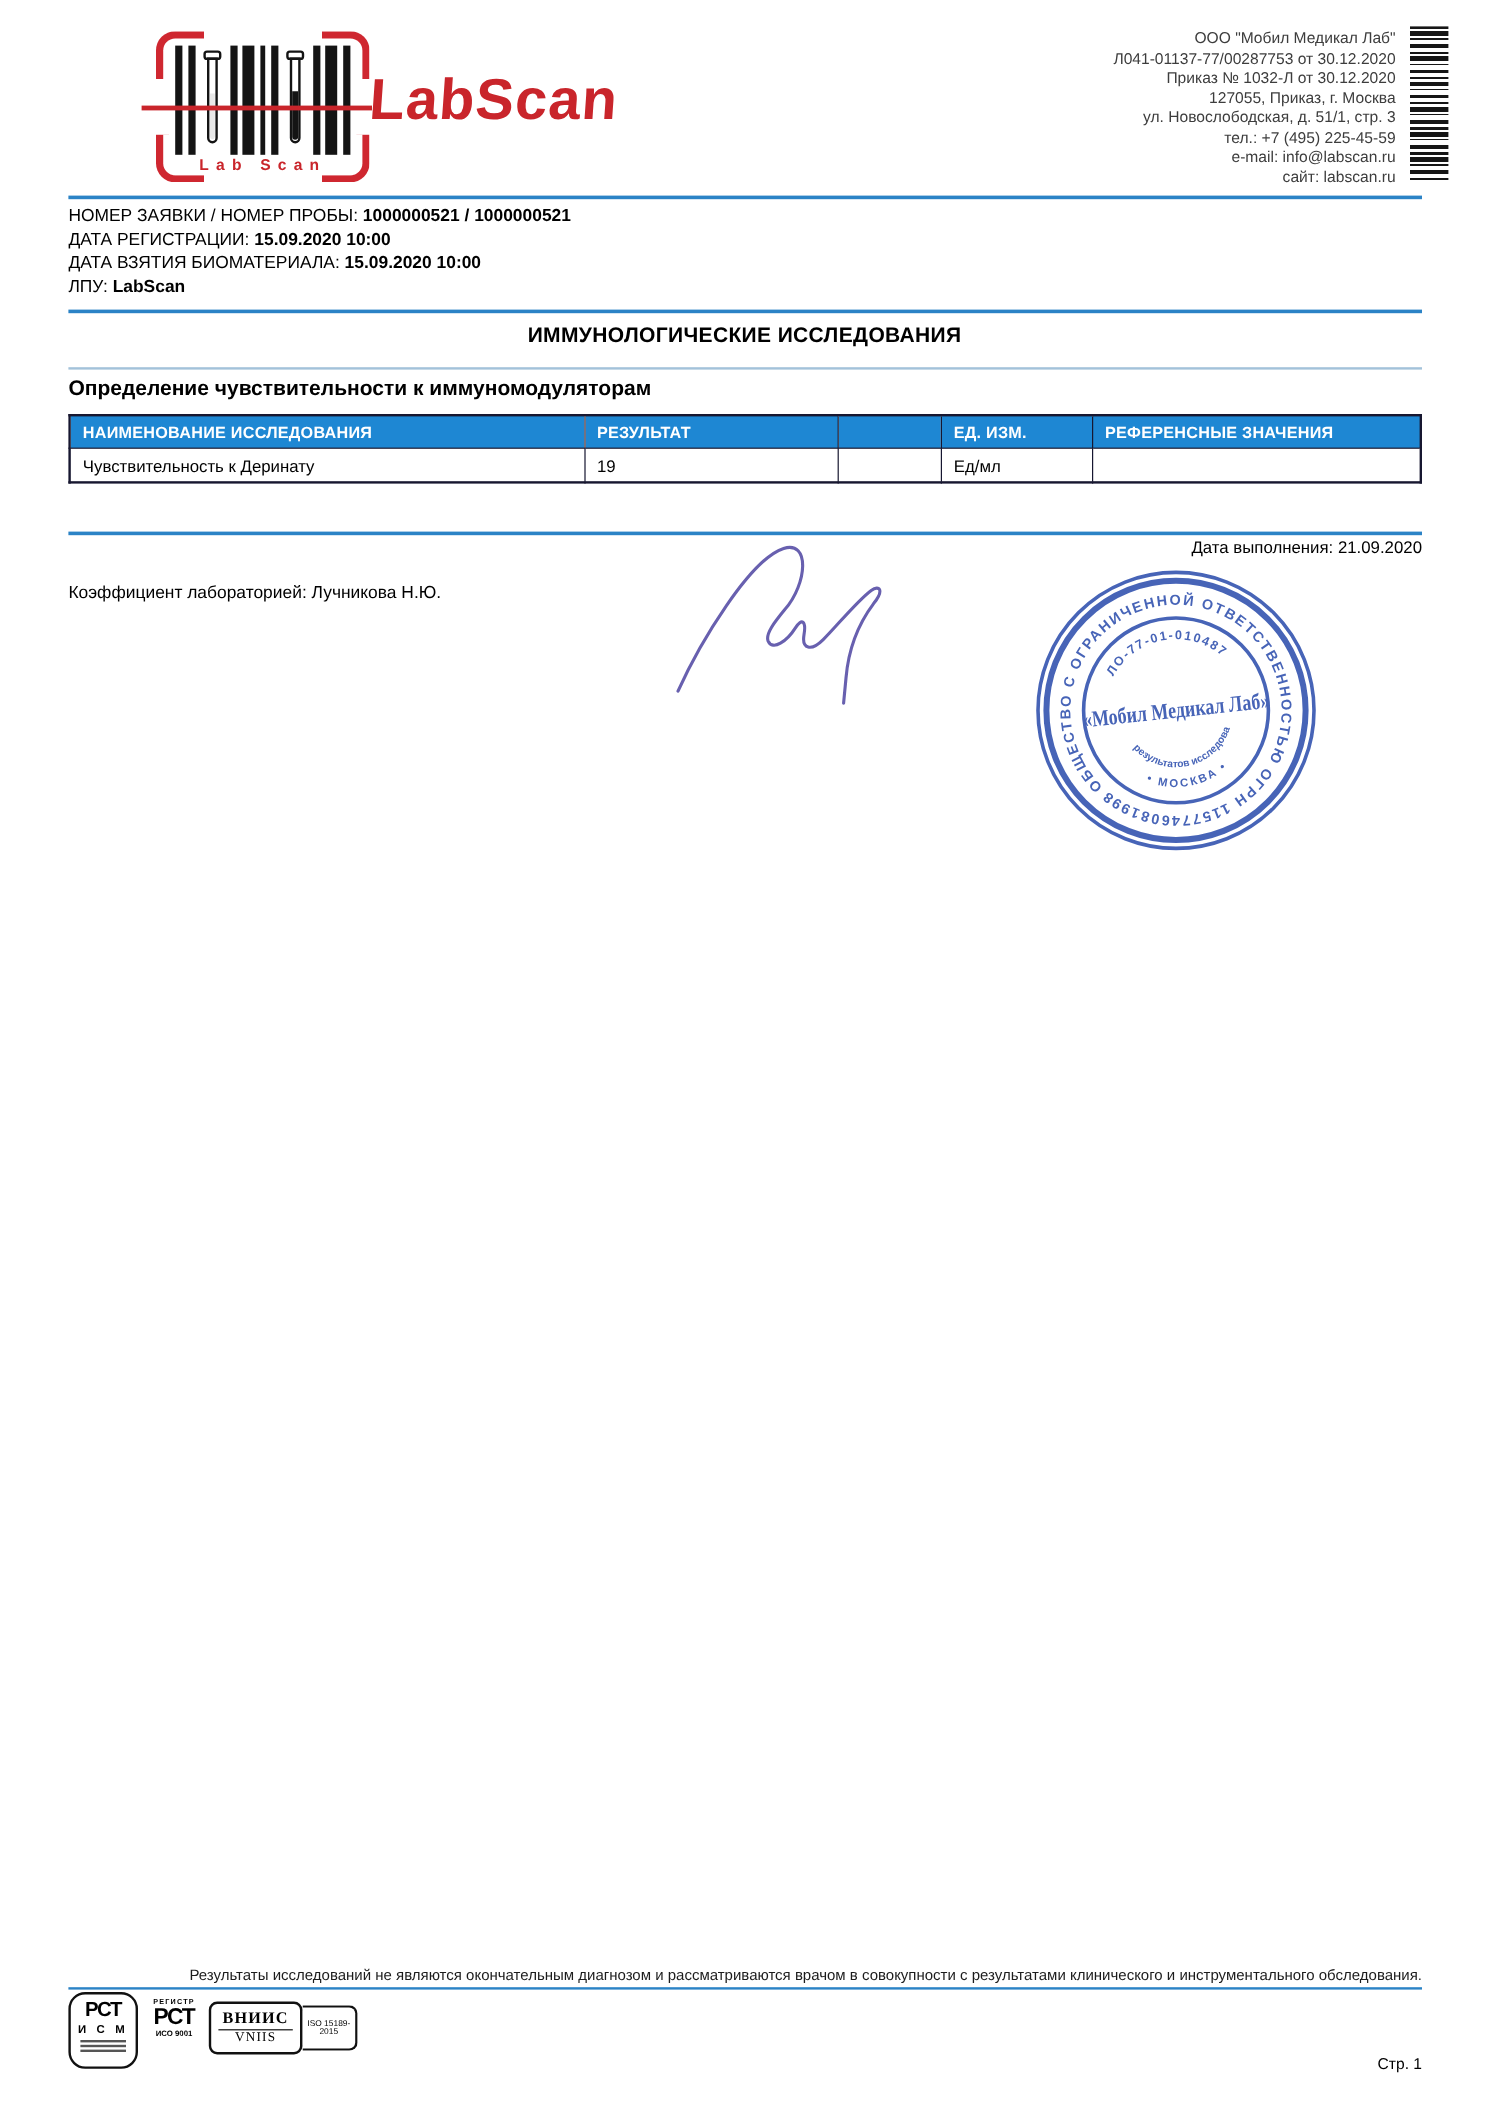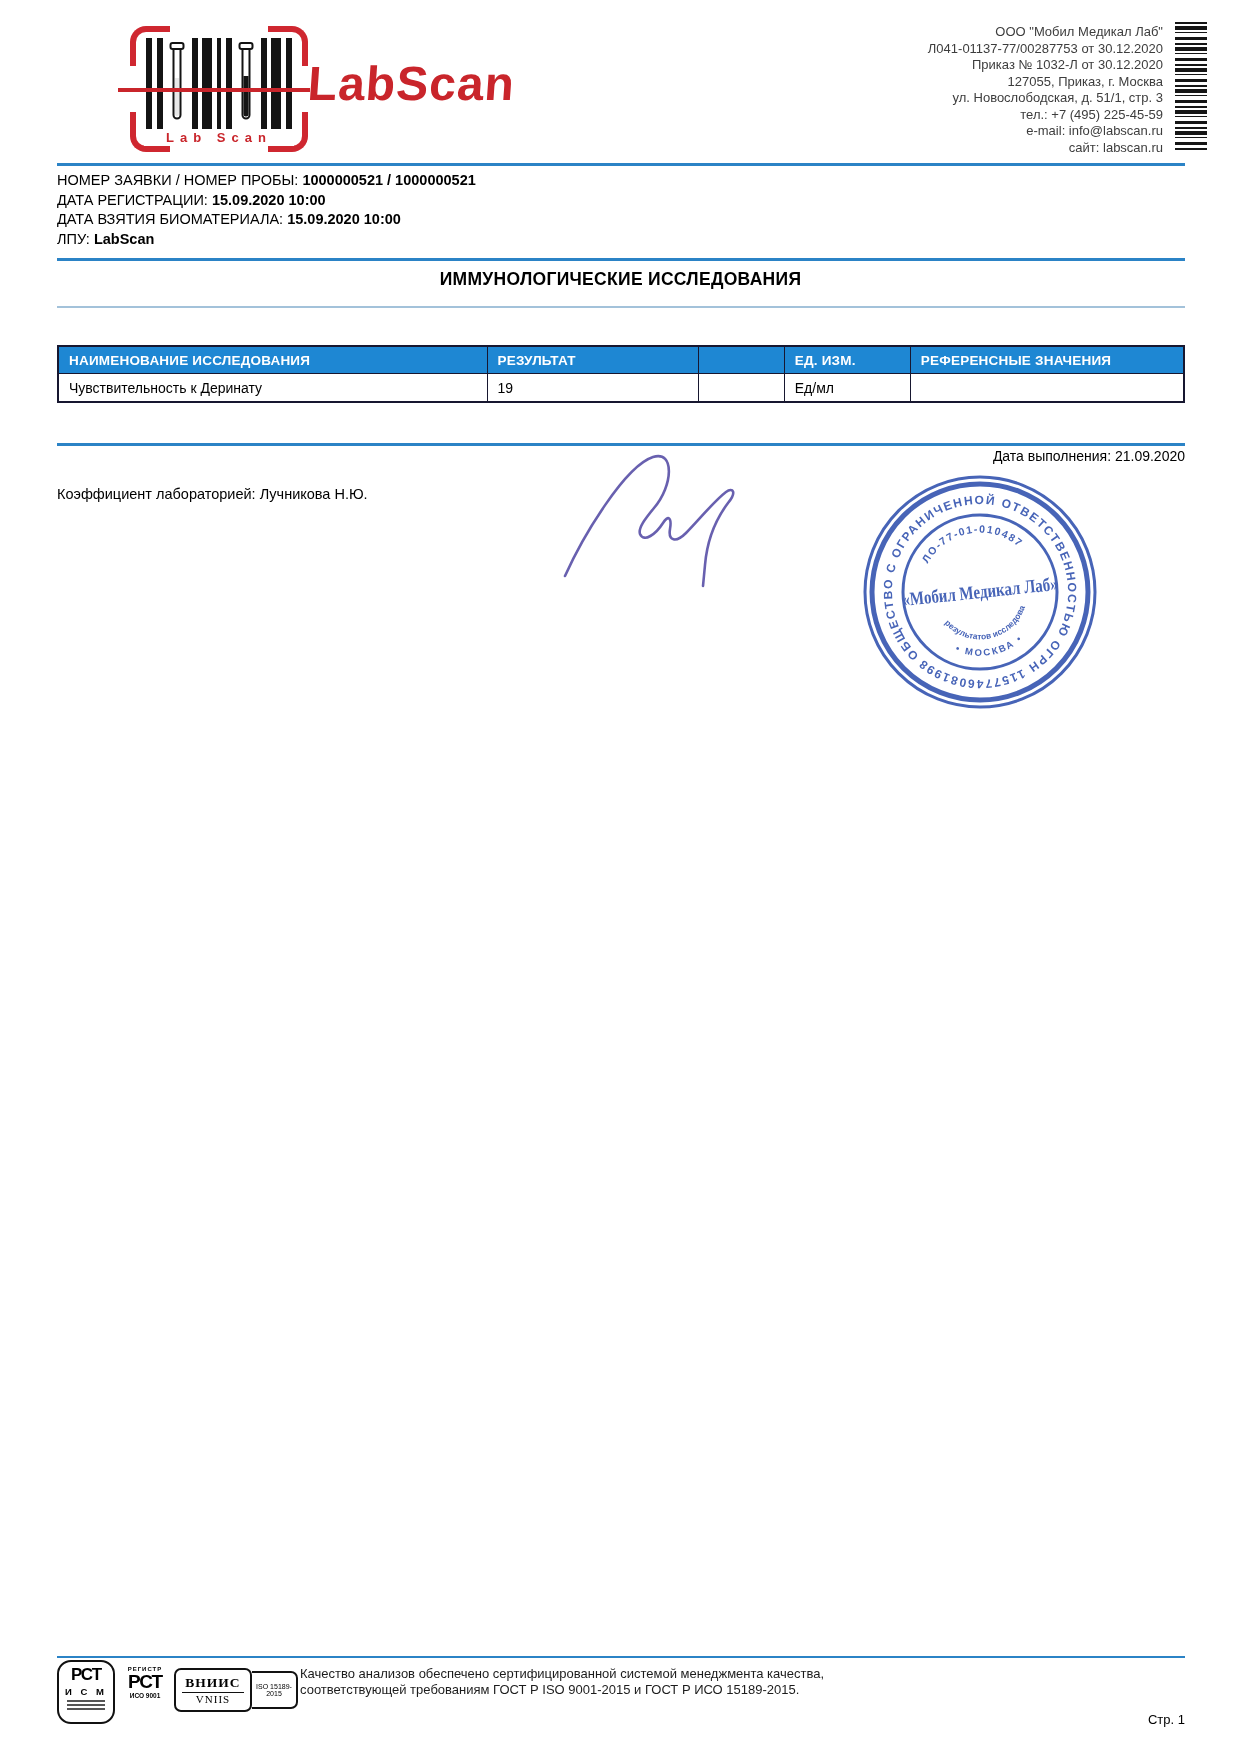--- a/index.html
+++ b/index.html
@@ -126,20 +126,21 @@
     <div><span>НОМЕР ЗАЯВКИ / НОМЕР ПРОБЫ: </span><b>1000000521 / 1000000521</b></div>
     <div><span>ДАТА РЕГИСТРАЦИИ: </span><b>15.09.2020 10:00</b></div>
     <div><span>ДАТА ВЗЯТИЯ БИОМАТЕРИАЛА: </span><b>15.09.2020 10:00</b></div>
     <div><span>ЛПУ: </span><b>LabScan</b></div>
   </div>
 
   <div class="abs blueline" style="top:258px;"></div>
 
   <div class="abs main-title">ИММУНОЛОГИЧЕСКИЕ ИССЛЕДОВАНИЯ</div>
   <div class="abs lightline" style="top:306px;"></div>
+  <div class="abs sub-title">Определение чувствительности к иммуномодуляторам</div>
 
   <table class="res">
     <colgroup>
         <col class="c1">
         <col class="c2">
         <col class="c3">
         <col class="c4">
         <col class="c5">
       </colgroup>
     <thead>
@@ -193,20 +194,21 @@
       <text x="120" y="126" text-anchor="middle" font-size="19" font-weight="bold" font-family="Liberation Serif, DejaVu Serif, serif" textLength="156" lengthAdjust="spacingAndGlyphs" transform="rotate(4 120 120)">«Мобил Медикал Лаб»</text>
       <text font-size="8.5" font-weight="bold" text-anchor="middle">
         <textPath href="#purpArc" startOffset="50%">для результатов исследований</textPath>
       </text>
       <text font-size="9.5" font-weight="bold" letter-spacing="2" text-anchor="middle">
         <textPath href="#cityArc" startOffset="50%">• МОСКВА •</textPath>
       </text>
     </g>
   </svg>
 
+  <div class="abs disclaimer">Результаты исследований не являются окончательным диагнозом и рассматриваются врачом в совокупности с результатами клинического и инструментального обследования.</div>
   <div class="abs blueline fline" style="height:2px;"></div>
 
   <div class="abs cert1">
     <div class="mono">РСТ</div>
     <div class="ism">И С М</div>
     <div class="tinylines">
         <div></div>
         <div></div>
         <div></div>
       </div>
@@ -217,20 +219,16 @@
     <div class="iso">ИСО 9001</div>
   </div>
   <div class="abs cert3">
     <div class="vn">
       <div class="ru">ВНИИС</div>
       <div class="en">VNIIS</div>
     </div>
     <div class="isobox">ISO 15189-2015</div>
   </div>
 
-  <div class="abs quality">
-    <div>Качество анализов обеспечено сертифицированной системой менеджмента качества,</div>
-    <div>соответствующей требованиям ГОСТ Р ISO 9001-2015 и ГОСТ Р ИСО 15189-2015.</div>
-  </div>
 
   <div class="abs pagenum">Стр. 1</div>
 
 </div>
 
 </body></html>

